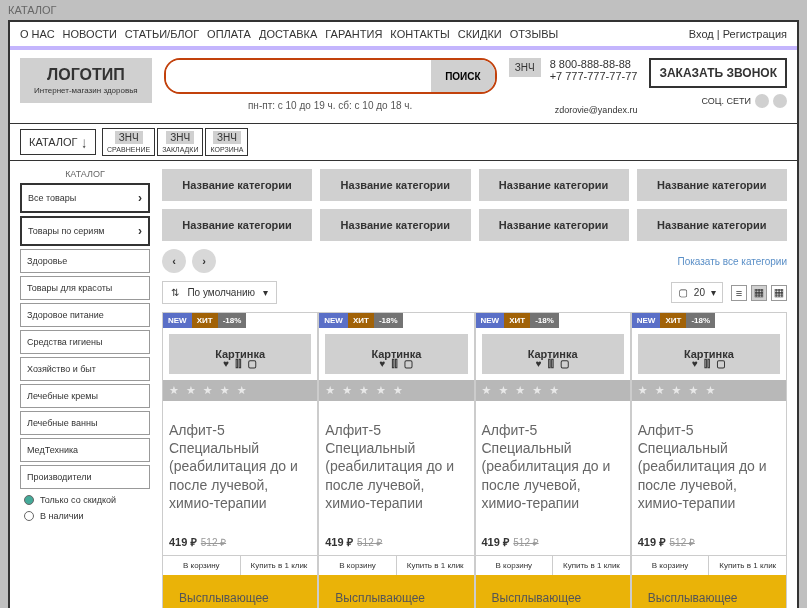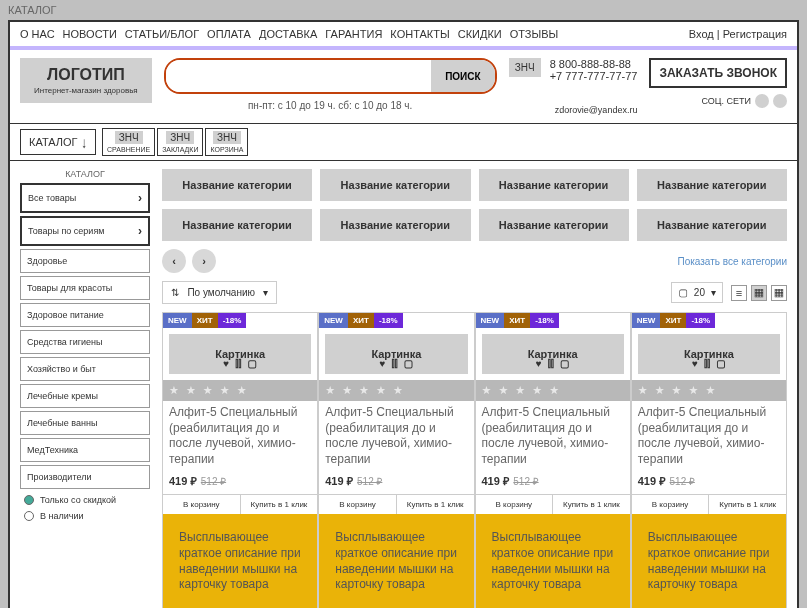--- a/index.html
+++ b/index.html
@@ -57,25 +57,25 @@
 .pager{border:1px solid #ccc;padding:4px 6px;display:flex;align-items:center;gap:6px;font-size:10px}
 .view-icons{display:flex;gap:4px}
 .view-icon{width:16px;height:16px;border:1px solid #999;cursor:pointer;display:flex;align-items:center;justify-content:center}
 .view-icon.active{background:#d0d0d0}
 .prod-grid{display:grid;grid-template-columns:repeat(4,1fr);}
 .prod-card{border:1px solid #ccc;background:#fff}
 .badges{display:flex}
 .badge{padding:3px 5px;font-size:8px;color:#fff;font-weight:bold}
 .b-new{background:#5a6fc7}
 .b-hit{background:#a16207}
-.b-disc{background:#6d28d9}
+.b-disc{background:#737373}
 .prod-img{background:#d0d0d0;margin:6px;padding:14px 6px;text-align:center;font-size:11px;font-weight:bold;position:relative}
 .prod-icons{position:absolute;bottom:4px;left:0;right:0;display:flex;justify-content:center;gap:6px;font-size:10px}
 .stars{background:#b8b8b8;padding:4px 6px;color:#e8e8e8;font-size:11px;letter-spacing:2px}
-.prod-name{padding:4px 6px;font-size:12px;color:#666;line-height:1.3}
+.prod-name{padding:20px 6px;font-size:14px;color:#666;line-height:1.3}
 .prod-price{padding:2px 6px 6px;font-size:11px}
 .prod-price .old{text-decoration:line-through;color:#999;font-size:10px;margin-left:4px}
 .prod-btns{display:flex;border-top:1px solid #ccc}
 .prod-btn{flex:1;padding:5px 2px;font-size:8px;text-align:center;cursor:pointer;border-right:1px solid #ccc}
 .prod-btn:last-child{border-right:none}
 .tooltip{background:#eab308;padding:16px;font-size:12px;color:#555;line-height:1.3}
 .arrow-down{display:inline-block;transform:scaleY(1.4)}
 </style>
 </head>
 <body>

